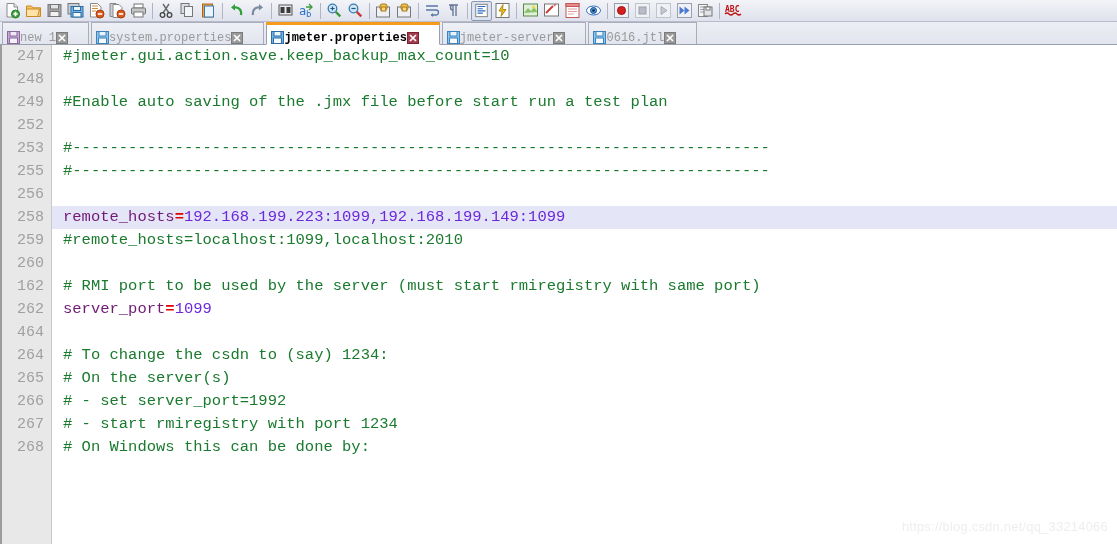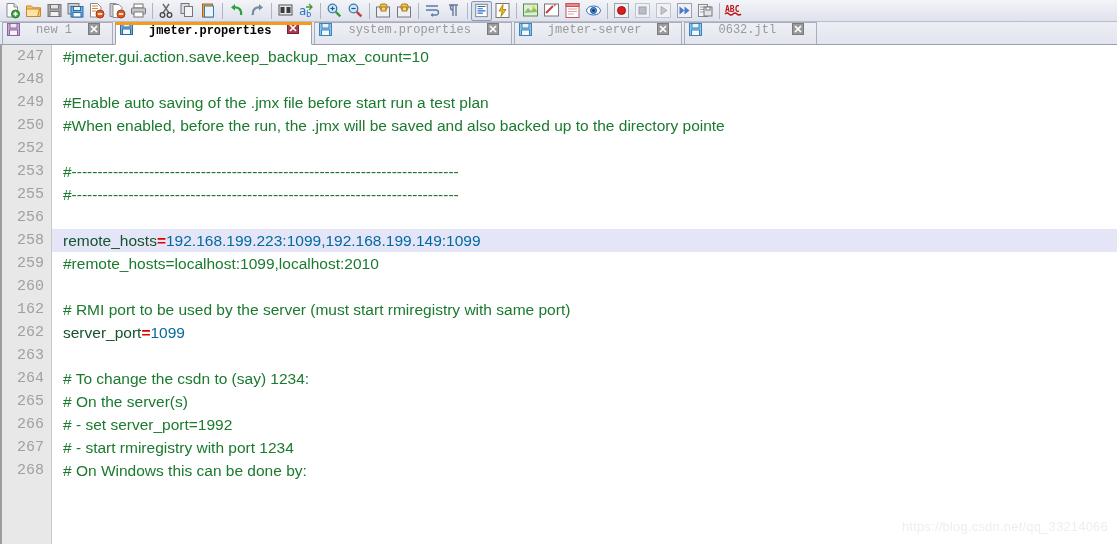--- a/index.html
+++ b/index.html
@@ -63,23 +63,23 @@
     display: flex;
     align-items: flex-end;
     padding-left: 2px;
     border-bottom: 1px solid #9aa0b0;
     position: relative;
     z-index: 4;
   }
   .tab {
     height: 22px;
     display: flex;
-    align-items: flex-start;
-    gap: 16px;
-    padding: 0 12px 0 4px;
+    align-items: flex-end;
+    gap: 0;
+    padding: 0 20px 0 4px;
     font-family: "Liberation Mono", monospace;
     font-size: 12px;
     color: #9a9a9a;
     background: linear-gradient(to bottom, #eef0f5 0%, #e2e5ee 100%);
     border: 1px solid #a8adbb;
     border-bottom: none;
     margin-right: 2px;
     position: relative;
     white-space: nowrap;
   }
@@ -163,32 +163,32 @@
     font-family: "Liberation Mono", monospace;
     font-size: 15px;
     color: #a0a0a0;
     line-height: 23px;
     position: relative;
     z-index: 2;
   }
   .code-text {
     flex: 1 1 auto;
     padding-left: 11px;
-    font-family: Liberation Sans, sans-serif;
+    font-family: Liberation Mono, monospace;
     font-size: 15.5px;
     line-height: 23px;
     color: #1a7a2e;
     white-space: pre;
     position: relative;
     z-index: 1;
     overflow: hidden;
   }
-  .code-text .k { color: #14532d; }
+  .code-text .k { color: #701a75; }
   .code-text .eq { color: #e00000; font-weight: bold; }
-  .code-text .v { color: #0369a1; }
+  .code-text .v { color: #6d28d9; }
 
   
   .watermark {
     position: absolute;
     right: 9px;
     bottom: 10px;
     font-family: "Liberation Sans", sans-serif;
     font-size: 13px;
     color: #eeeeee;
     letter-spacing: 0.2px;
@@ -464,20 +464,37 @@
       </span>
       <span class="tab-label">new 1</span>
       <span class="tab-close">
         <svg width="12" height="12" viewBox="0 0 12 12">
           <rect x="0.5" y="0.5" width="11" height="11" fill="#9a9a9a" stroke="#7a7a7a"></rect>
           <path d="M3 3l6 6M9 3l-6 6" stroke="#fff" stroke-width="1.7"></path>
         </svg>
       </span>
     </div>
 
+    <div class="tab">
+      <span class="tab-icon">
+        <svg width="13" height="13" viewBox="0 0 13 13">
+          <rect x="0.5" y="0.5" width="12" height="12" fill="#8dc6ee" stroke="#3d82ba"></rect>
+          <rect x="3" y="0.5" width="7" height="4.5" fill="#eaf4fc" stroke="#3d82ba"></rect>
+          <rect x="2.5" y="7" width="8" height="5.5" fill="#f4f9fd" stroke="#3d82ba"></rect>
+        </svg>
+      </span>
+      <span class="tab-label">system.properties</span>
+      <span class="tab-close">
+        <svg width="12" height="12" viewBox="0 0 12 12">
+          <rect x="0.5" y="0.5" width="11" height="11" fill="#9a9a9a" stroke="#7a7a7a"></rect>
+          <path d="M3 3l6 6M9 3l-6 6" stroke="#fff" stroke-width="1.7"></path>
+        </svg>
+      </span>
+    </div>
+
     <div class="tab active">
       <span class="tab-icon">
         <svg width="13" height="13" viewBox="0 0 13 13">
           <rect x="0.5" y="0.5" width="12" height="12" fill="#6fb2e8" stroke="#2d6da3"></rect>
           <rect x="3" y="0.5" width="7" height="4.5" fill="#eaf4fc" stroke="#2d6da3"></rect>
           <rect x="2.5" y="7" width="8" height="5.5" fill="#f4f9fd" stroke="#2d6da3"></rect>
         </svg>
       </span>
       <span class="tab-label">jmeter.properties</span>
       <span class="tab-close">
@@ -489,83 +506,65 @@
     </div>
 
     <div class="tab">
       <span class="tab-icon">
         <svg width="13" height="13" viewBox="0 0 13 13">
           <rect x="0.5" y="0.5" width="12" height="12" fill="#8dc6ee" stroke="#3d82ba"></rect>
           <rect x="3" y="0.5" width="7" height="4.5" fill="#eaf4fc" stroke="#3d82ba"></rect>
           <rect x="2.5" y="7" width="8" height="5.5" fill="#f4f9fd" stroke="#3d82ba"></rect>
         </svg>
       </span>
-      <span class="tab-label">system.properties</span>
+      <span class="tab-label">jmeter-server</span>
       <span class="tab-close">
         <svg width="12" height="12" viewBox="0 0 12 12">
           <rect x="0.5" y="0.5" width="11" height="11" fill="#9a9a9a" stroke="#7a7a7a"></rect>
           <path d="M3 3l6 6M9 3l-6 6" stroke="#fff" stroke-width="1.7"></path>
         </svg>
       </span>
     </div>
 
     <div class="tab">
       <span class="tab-icon">
         <svg width="13" height="13" viewBox="0 0 13 13">
           <rect x="0.5" y="0.5" width="12" height="12" fill="#8dc6ee" stroke="#3d82ba"></rect>
           <rect x="3" y="0.5" width="7" height="4.5" fill="#eaf4fc" stroke="#3d82ba"></rect>
           <rect x="2.5" y="7" width="8" height="5.5" fill="#f4f9fd" stroke="#3d82ba"></rect>
         </svg>
       </span>
-      <span class="tab-label">jmeter-server</span>
-      <span class="tab-close">
-        <svg width="12" height="12" viewBox="0 0 12 12">
-          <rect x="0.5" y="0.5" width="11" height="11" fill="#9a9a9a" stroke="#7a7a7a"></rect>
-          <path d="M3 3l6 6M9 3l-6 6" stroke="#fff" stroke-width="1.7"></path>
-        </svg>
-      </span>
-    </div>
-
-    <div class="tab">
-      <span class="tab-icon">
-        <svg width="13" height="13" viewBox="0 0 13 13">
-          <rect x="0.5" y="0.5" width="12" height="12" fill="#8dc6ee" stroke="#3d82ba"></rect>
-          <rect x="3" y="0.5" width="7" height="4.5" fill="#eaf4fc" stroke="#3d82ba"></rect>
-          <rect x="2.5" y="7" width="8" height="5.5" fill="#f4f9fd" stroke="#3d82ba"></rect>
-        </svg>
-      </span>
-      <span class="tab-label">0632.jtl</span>
+      <span class="tab-label">0616.jtl</span>
       <span class="tab-close">
         <svg width="12" height="12" viewBox="0 0 12 12">
           <rect x="0.5" y="0.5" width="11" height="11" fill="#9a9a9a" stroke="#7a7a7a"></rect>
           <path d="M3 3l6 6M9 3l-6 6" stroke="#fff" stroke-width="1.7"></path>
         </svg>
       </span>
     </div>
 
   </div>
 
   <div class="editor">
     <div class="gutter-bg"></div>
     <div class="gutter-edge"></div>
     <div class="code-area" id="code-area">
         <div class="line"><div class="ln">247</div><div class="code-text">#jmeter.gui.action.save.keep_backup_max_count=10</div></div>
         <div class="line"><div class="ln">248</div><div class="code-text"></div></div>
         <div class="line"><div class="ln">249</div><div class="code-text">#Enable auto saving of the .jmx file before start run a test plan</div></div>
-        <div class="line"><div class="ln">250</div><div class="code-text">#When enabled, before the run, the .jmx will be saved and also backed up to the directory pointe</div></div>
         <div class="line"><div class="ln">252</div><div class="code-text"></div></div>
         <div class="line"><div class="ln">253</div><div class="code-text">#---------------------------------------------------------------------------</div></div>
         <div class="line"><div class="ln">255</div><div class="code-text">#---------------------------------------------------------------------------</div></div>
         <div class="line"><div class="ln">256</div><div class="code-text"></div></div>
         <div class="line hl"><div class="ln">258</div><div class="code-text"><span class="k">remote_hosts</span><span class="eq">=</span><span class="v">192.168.199.223:1099,192.168.199.149:1099</span></div></div>
         <div class="line"><div class="ln">259</div><div class="code-text">#remote_hosts=localhost:1099,localhost:2010</div></div>
         <div class="line"><div class="ln">260</div><div class="code-text"></div></div>
         <div class="line"><div class="ln">162</div><div class="code-text"># RMI port to be used by the server (must start rmiregistry with same port)</div></div>
         <div class="line"><div class="ln">262</div><div class="code-text"><span class="k">server_port</span><span class="eq">=</span><span class="v">1099</span></div></div>
-        <div class="line"><div class="ln">263</div><div class="code-text"></div></div>
+        <div class="line"><div class="ln">464</div><div class="code-text"></div></div>
         <div class="line"><div class="ln">264</div><div class="code-text"># To change the csdn to (say) 1234:</div></div>
         <div class="line"><div class="ln">265</div><div class="code-text"># On the server(s)</div></div>
         <div class="line"><div class="ln">266</div><div class="code-text"># - set server_port=1992</div></div>
         <div class="line"><div class="ln">267</div><div class="code-text"># - start rmiregistry with port 1234</div></div>
         <div class="line"><div class="ln">268</div><div class="code-text"># On Windows this can be done by:</div></div>
       </div>
   </div>
 
   <div class="watermark">https://blog.csdn.net/qq_33214066</div>
 

